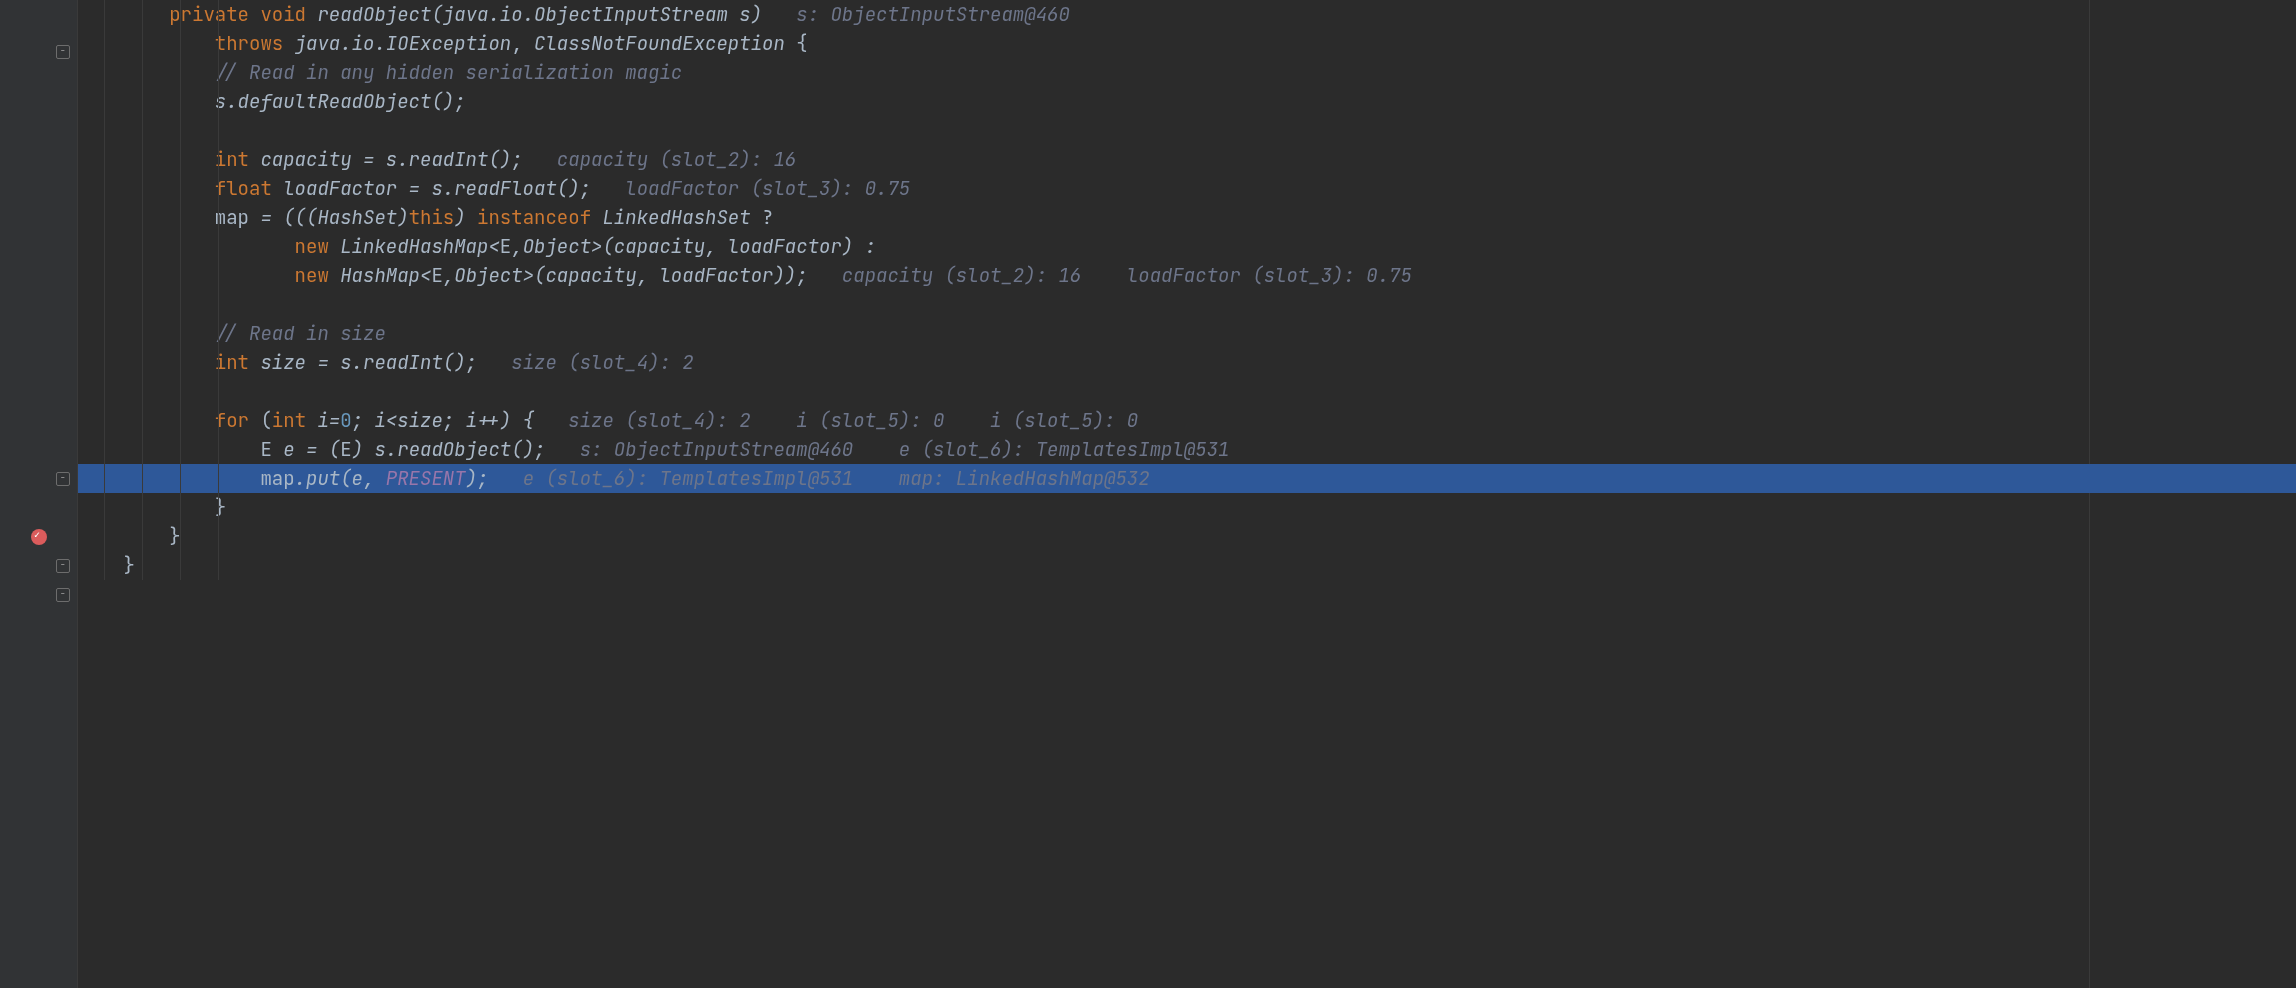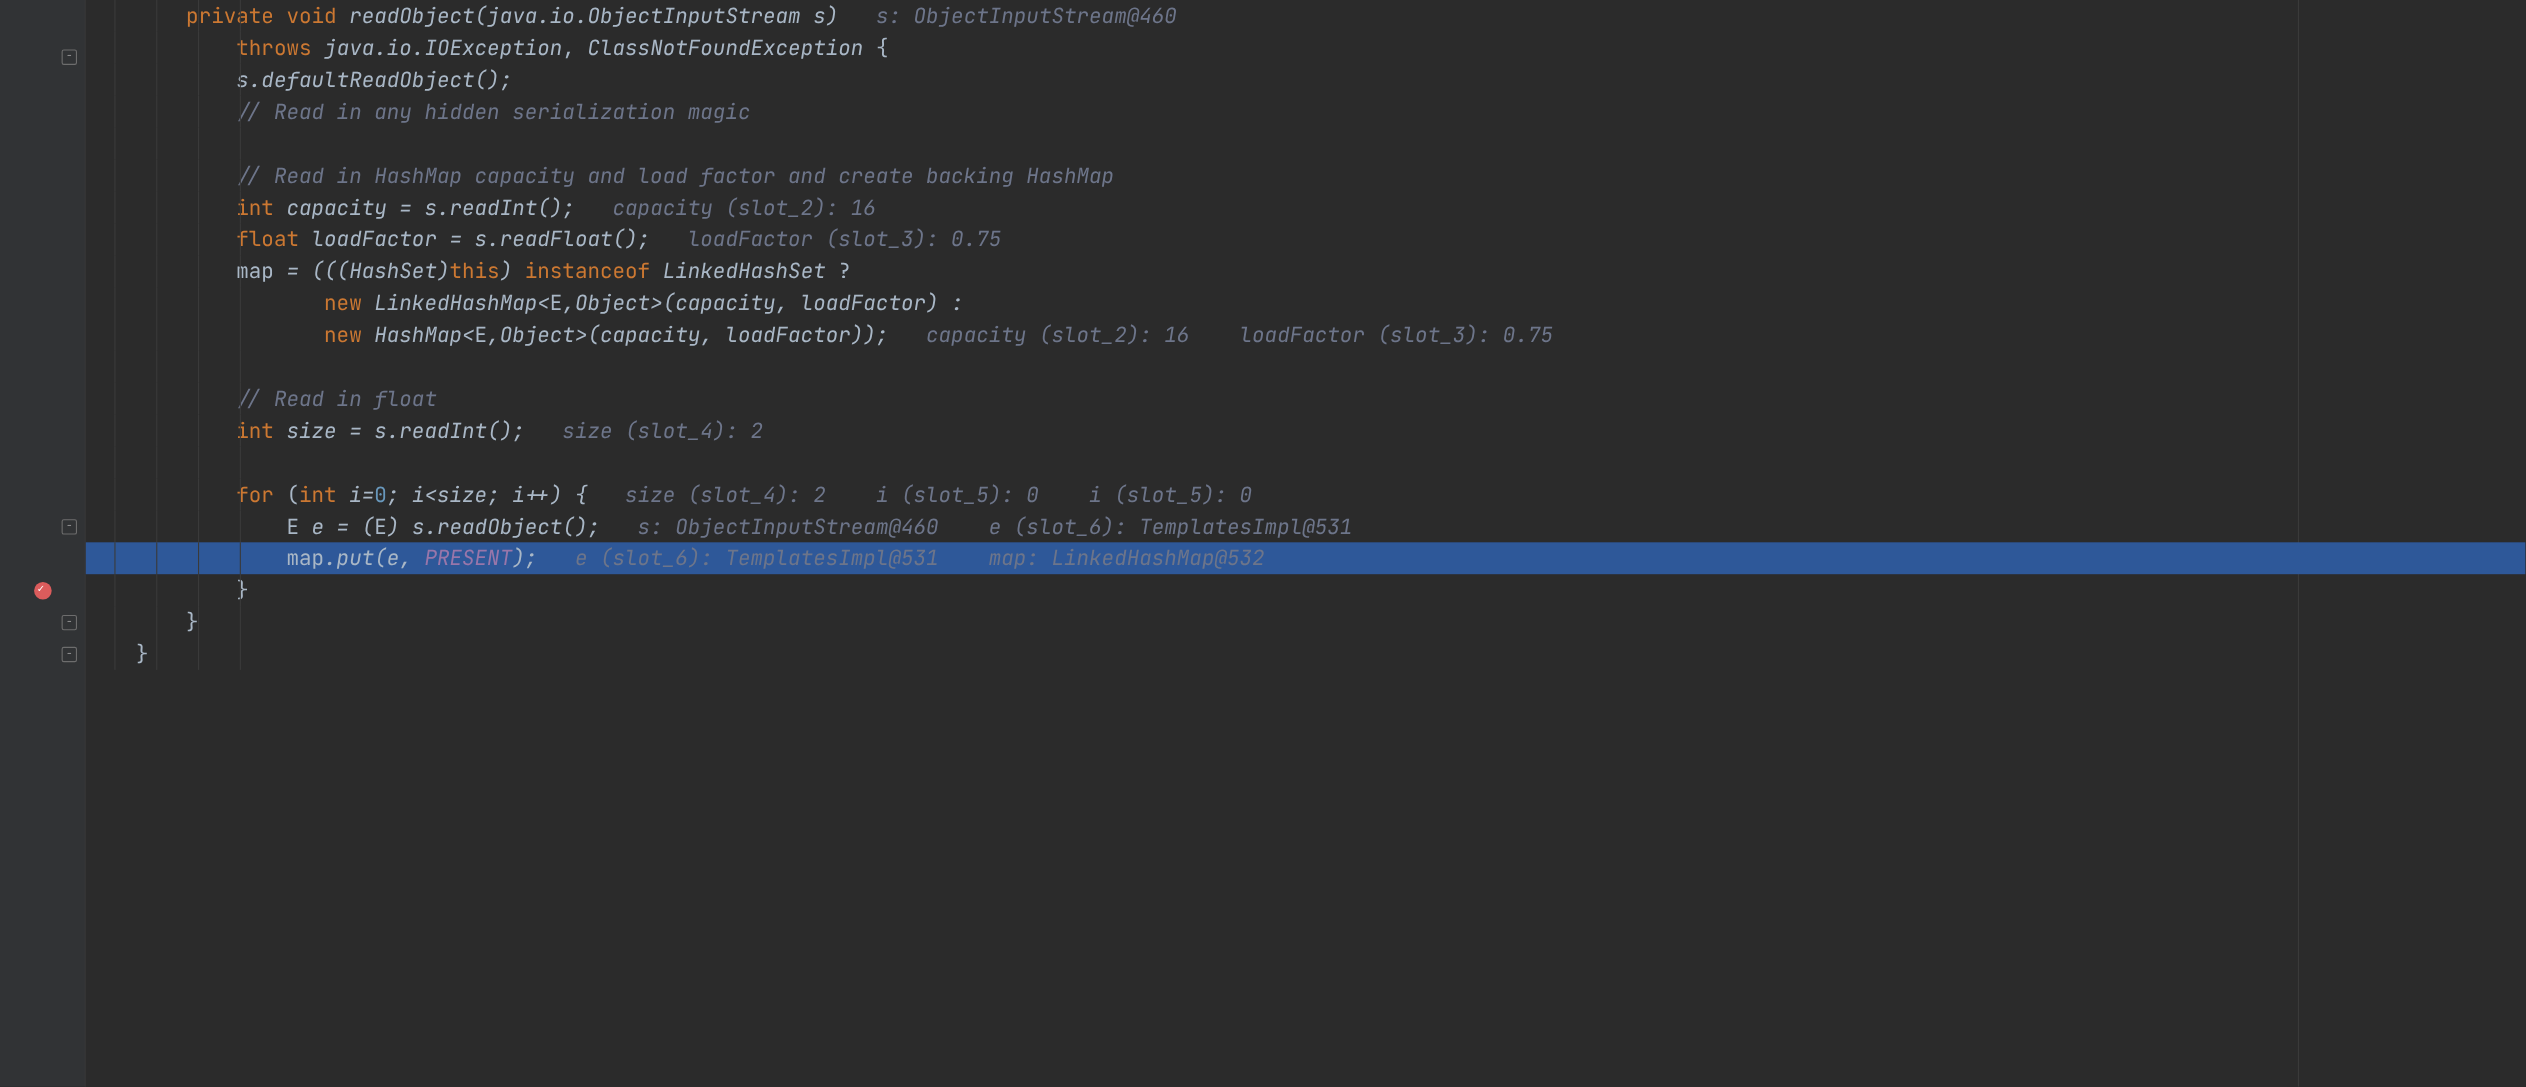--- a/index.html
+++ b/index.html
@@ -125,31 +125,30 @@
         <div class="gutter-icon" style="top: 580px;">
           <div class="fold">−</div>
         </div>
       </div>
   </div>
   <div class="code-area">
     <div class="right-margin" id="right-margin" style="right: 206px;"></div>
     <div class="lines" id="lines">
         <div class="line"><div class="indent-guide" style="left: 26px;"></div><div class="indent-guide" style="left: 64px;"></div><div class="indent-guide" style="left: 102px;"></div><div class="indent-guide" style="left: 140px;"></div><span class="seg id">        </span><span class="seg kw">private </span><span class="seg kw">void </span><span class="seg id">readObject</span><span class="seg id">(java.io.ObjectInputStream s)   </span><span class="seg hint">s: ObjectInputStream@460</span></div>
         <div class="line"><div class="indent-guide" style="left: 26px;"></div><div class="indent-guide" style="left: 64px;"></div><div class="indent-guide" style="left: 102px;"></div><div class="indent-guide" style="left: 140px;"></div><span class="seg id">            </span><span class="seg kw">throws </span><span class="seg id">java.io.IOException</span><span class="seg op">, </span><span class="seg id">ClassNotFoundException </span><span class="seg op">{</span></div>
+        <div class="line"><div class="indent-guide" style="left: 26px;"></div><div class="indent-guide" style="left: 64px;"></div><div class="indent-guide" style="left: 102px;"></div><div class="indent-guide" style="left: 140px;"></div><span class="seg id">            </span><span class="seg cmt">// Read in any hidden serialization magic</span></div>
         <div class="line"><div class="indent-guide" style="left: 26px;"></div><div class="indent-guide" style="left: 64px;"></div><div class="indent-guide" style="left: 102px;"></div><div class="indent-guide" style="left: 140px;"></div><span class="seg id">            </span><span class="seg id">s.defaultReadObject();</span></div>
-        <div class="line"><div class="indent-guide" style="left: 26px;"></div><div class="indent-guide" style="left: 64px;"></div><div class="indent-guide" style="left: 102px;"></div><div class="indent-guide" style="left: 140px;"></div><span class="seg id">            </span><span class="seg cmt">// Read in any hidden serialization magic</span></div>
         <div class="line"><div class="indent-guide" style="left: 26px;"></div><div class="indent-guide" style="left: 64px;"></div><div class="indent-guide" style="left: 102px;"></div><div class="indent-guide" style="left: 140px;"></div><span class="seg id"></span></div>
-        <div class="line"><div class="indent-guide" style="left: 26px;"></div><div class="indent-guide" style="left: 64px;"></div><div class="indent-guide" style="left: 102px;"></div><div class="indent-guide" style="left: 140px;"></div><span class="seg id">            </span><span class="seg cmt">// Read in HashMap capacity and load factor and create backing HashMap</span></div>
         <div class="line"><div class="indent-guide" style="left: 26px;"></div><div class="indent-guide" style="left: 64px;"></div><div class="indent-guide" style="left: 102px;"></div><div class="indent-guide" style="left: 140px;"></div><span class="seg id">            </span><span class="seg kw">int </span><span class="seg id">capacity = s.readInt();   </span><span class="seg hint">capacity (slot_2): 16</span></div>
         <div class="line"><div class="indent-guide" style="left: 26px;"></div><div class="indent-guide" style="left: 64px;"></div><div class="indent-guide" style="left: 102px;"></div><div class="indent-guide" style="left: 140px;"></div><span class="seg id">            </span><span class="seg kw">float </span><span class="seg id">loadFactor = s.readFloat();   </span><span class="seg hint">loadFactor (slot_3): 0.75</span></div>
         <div class="line"><div class="indent-guide" style="left: 26px;"></div><div class="indent-guide" style="left: 64px;"></div><div class="indent-guide" style="left: 102px;"></div><div class="indent-guide" style="left: 140px;"></div><span class="seg id">            </span><span class="seg fld">map</span><span class="seg id"> = (((HashSet)</span><span class="seg kw">this</span><span class="seg id">) </span><span class="seg kw">instanceof </span><span class="seg id">LinkedHashSet </span><span class="seg op">?</span></div>
         <div class="line"><div class="indent-guide" style="left: 26px;"></div><div class="indent-guide" style="left: 64px;"></div><div class="indent-guide" style="left: 102px;"></div><div class="indent-guide" style="left: 140px;"></div><span class="seg id">                   </span><span class="seg kw">new </span><span class="seg id">LinkedHashMap&lt;</span><span class="seg type">E</span><span class="seg id">,Object&gt;(capacity, loadFactor) :</span></div>
         <div class="line"><div class="indent-guide" style="left: 26px;"></div><div class="indent-guide" style="left: 64px;"></div><div class="indent-guide" style="left: 102px;"></div><div class="indent-guide" style="left: 140px;"></div><span class="seg id">                   </span><span class="seg kw">new </span><span class="seg id">HashMap&lt;</span><span class="seg type">E</span><span class="seg id">,Object&gt;(capacity, loadFactor));   </span><span class="seg hint">capacity (slot_2): 16    loadFactor (slot_3): 0.75</span></div>
         <div class="line"><div class="indent-guide" style="left: 26px;"></div><div class="indent-guide" style="left: 64px;"></div><div class="indent-guide" style="left: 102px;"></div><div class="indent-guide" style="left: 140px;"></div><span class="seg id"></span></div>
-        <div class="line"><div class="indent-guide" style="left: 26px;"></div><div class="indent-guide" style="left: 64px;"></div><div class="indent-guide" style="left: 102px;"></div><div class="indent-guide" style="left: 140px;"></div><span class="seg id">            </span><span class="seg cmt">// Read in float</span></div>
+        <div class="line"><div class="indent-guide" style="left: 26px;"></div><div class="indent-guide" style="left: 64px;"></div><div class="indent-guide" style="left: 102px;"></div><div class="indent-guide" style="left: 140px;"></div><span class="seg id">            </span><span class="seg cmt">// Read in size</span></div>
         <div class="line"><div class="indent-guide" style="left: 26px;"></div><div class="indent-guide" style="left: 64px;"></div><div class="indent-guide" style="left: 102px;"></div><div class="indent-guide" style="left: 140px;"></div><span class="seg id">            </span><span class="seg kw">int </span><span class="seg id">size = s.readInt();   </span><span class="seg hint">size (slot_4): 2</span></div>
         <div class="line"><div class="indent-guide" style="left: 26px;"></div><div class="indent-guide" style="left: 64px;"></div><div class="indent-guide" style="left: 102px;"></div><div class="indent-guide" style="left: 140px;"></div><span class="seg id"></span></div>
         <div class="line"><div class="indent-guide" style="left: 26px;"></div><div class="indent-guide" style="left: 64px;"></div><div class="indent-guide" style="left: 102px;"></div><div class="indent-guide" style="left: 140px;"></div><span class="seg id">            </span><span class="seg kw">for </span><span class="seg op">(</span><span class="seg kw">int </span><span class="seg id">i=</span><span class="seg num">0</span><span class="seg id">; i&lt;size; i++) {   </span><span class="seg hint">size (slot_4): 2    i (slot_5): 0    i (slot_5): 0</span></div>
         <div class="line"><div class="indent-guide" style="left: 26px;"></div><div class="indent-guide" style="left: 64px;"></div><div class="indent-guide" style="left: 102px;"></div><div class="indent-guide" style="left: 140px;"></div><span class="seg id">                </span><span class="seg type">E </span><span class="seg id">e = (</span><span class="seg type">E</span><span class="seg id">) s.readObject();   </span><span class="seg hint">s: ObjectInputStream@460    e (slot_6): TemplatesImpl@531</span></div>
         <div class="line current"><div class="indent-guide" style="left: 26px;"></div><div class="indent-guide" style="left: 64px;"></div><div class="indent-guide" style="left: 102px;"></div><div class="indent-guide" style="left: 140px;"></div><span class="seg id">                </span><span class="seg fld">map</span><span class="seg id">.put(e, </span><span class="seg const">PRESENT</span><span class="seg id">);   </span><span class="seg hint">e (slot_6): TemplatesImpl@531    map: LinkedHashMap@532</span></div>
         <div class="line"><div class="indent-guide" style="left: 26px;"></div><div class="indent-guide" style="left: 64px;"></div><div class="indent-guide" style="left: 102px;"></div><div class="indent-guide" style="left: 140px;"></div><span class="seg id">            </span><span class="seg op">}</span></div>
         <div class="line"><div class="indent-guide" style="left: 26px;"></div><div class="indent-guide" style="left: 64px;"></div><div class="indent-guide" style="left: 102px;"></div><div class="indent-guide" style="left: 140px;"></div><span class="seg id">        </span><span class="seg op">}</span></div>
         <div class="line"><div class="indent-guide" style="left: 26px;"></div><div class="indent-guide" style="left: 64px;"></div><div class="indent-guide" style="left: 102px;"></div><div class="indent-guide" style="left: 140px;"></div><span class="seg id">    </span><span class="seg op">}</span></div>
       </div>
   </div>

